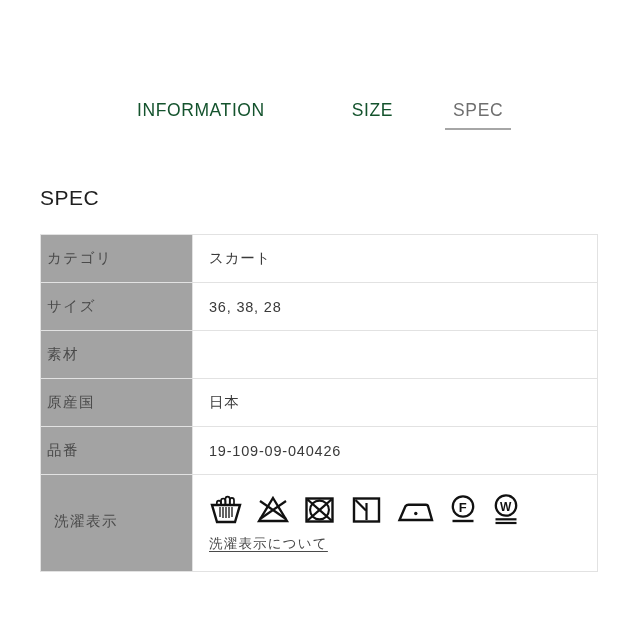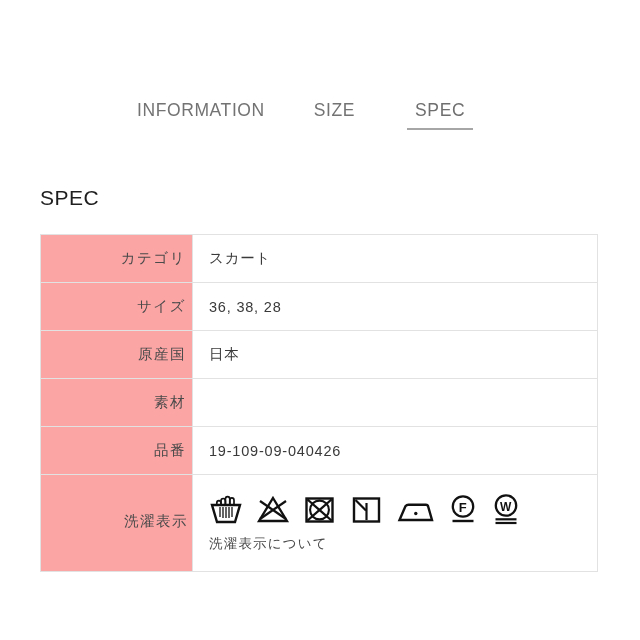--- a/index.html
+++ b/index.html
@@ -22,28 +22,28 @@
     top: 100px;
     left: 40px;
     width: 560px;
     height: 40px;
     display: flex;
     align-items: flex-start;
   }
   .tab {
     font-size: 17.5px;
     letter-spacing: 0.6px;
-    color: #737373;
+    color: #14532d;
     padding-bottom: 9px;
     white-space: nowrap;
     cursor: pointer;
     position: relative;
   }
   .tab-information { margin-left: 97px; }
-  .tab-size { margin-left: 49px; }
+  .tab-size { margin-left: 87px; }
   .tab-spec { margin-left: 60px; color: #6f6f6f; }
   .tab.is-active::after {
     content: "";
     position: absolute;
     left: -8px;
     right: -8px;
     bottom: 0;
     height: 2px;
     background: #a6a6a6;
   }
@@ -70,50 +70,51 @@
     background: #ffffff;
   }
   .spec-table td {
     border: 1px solid #e2e2e2;
     font-size: 14.5px;
     color: #3a3a3a;
     vertical-align: middle;
   }
   .spec-table td.th {
     width: 139px;
-    background: #fca5a5;
-    text-align: right;
+    background: #a3a3a3;
+    text-align: left;
     color: #4a4a4a;
     padding: 14px 6px;
     letter-spacing: 1.5px;
   }
   .spec-table td.td {
     padding: 14px 0 14px 16px;
     letter-spacing: 0.8px;
     color: #3a3a3a;
   }
   .spec-table tr.row-care td { padding-top: 16px; padding-bottom: 18px; }
-  .spec-table tr.row-care td.th { padding: 16px 4px 18px; }
+  .spec-table tr.row-care td.th { padding: 16px 13px 18px; }
 
   
   .care-cell { line-height: 0; }
   .care-symbols {
     display: flex;
     align-items: flex-end;
     gap: 13px;
     height: 34px;
     margin-bottom: 10px;
   }
   .care-symbols svg { display: block; }
   .care-link {
     display: inline-block;
     font-size: 13.5px;
     line-height: 1.3;
     letter-spacing: 1.2px;
     color: #4a4a4a;
+    text-decoration: underline;
     text-underline-offset: 3px;
     cursor: pointer;
   }
 </style>
 </head>
 <body>
 
 <div class="tabbar">
   <div class="tab tab-information">
     <span>INFORMATION</span>
@@ -135,27 +136,27 @@
       <td class="th">カテゴリ</td>
       <td class="td">スカート</td>
     </tr>
 
     <tr>
       <td class="th">サイズ</td>
       <td class="td">36, 38, 28</td>
     </tr>
 
     <tr>
+      <td class="th">素材</td>
+      <td class="td">&nbsp;</td>
+    </tr>
+
+    <tr>
       <td class="th">原産国</td>
       <td class="td">日本</td>
-    </tr>
-
-    <tr>
-      <td class="th">素材</td>
-      <td class="td">&nbsp;</td>
     </tr>
 
     <tr>
       <td class="th">品番</td>
       <td class="td">19-109-09-040426</td>
     </tr>
 
     <tr class="row-care">
       <td class="th">洗濯表示</td>
       <td class="td care-cell">

